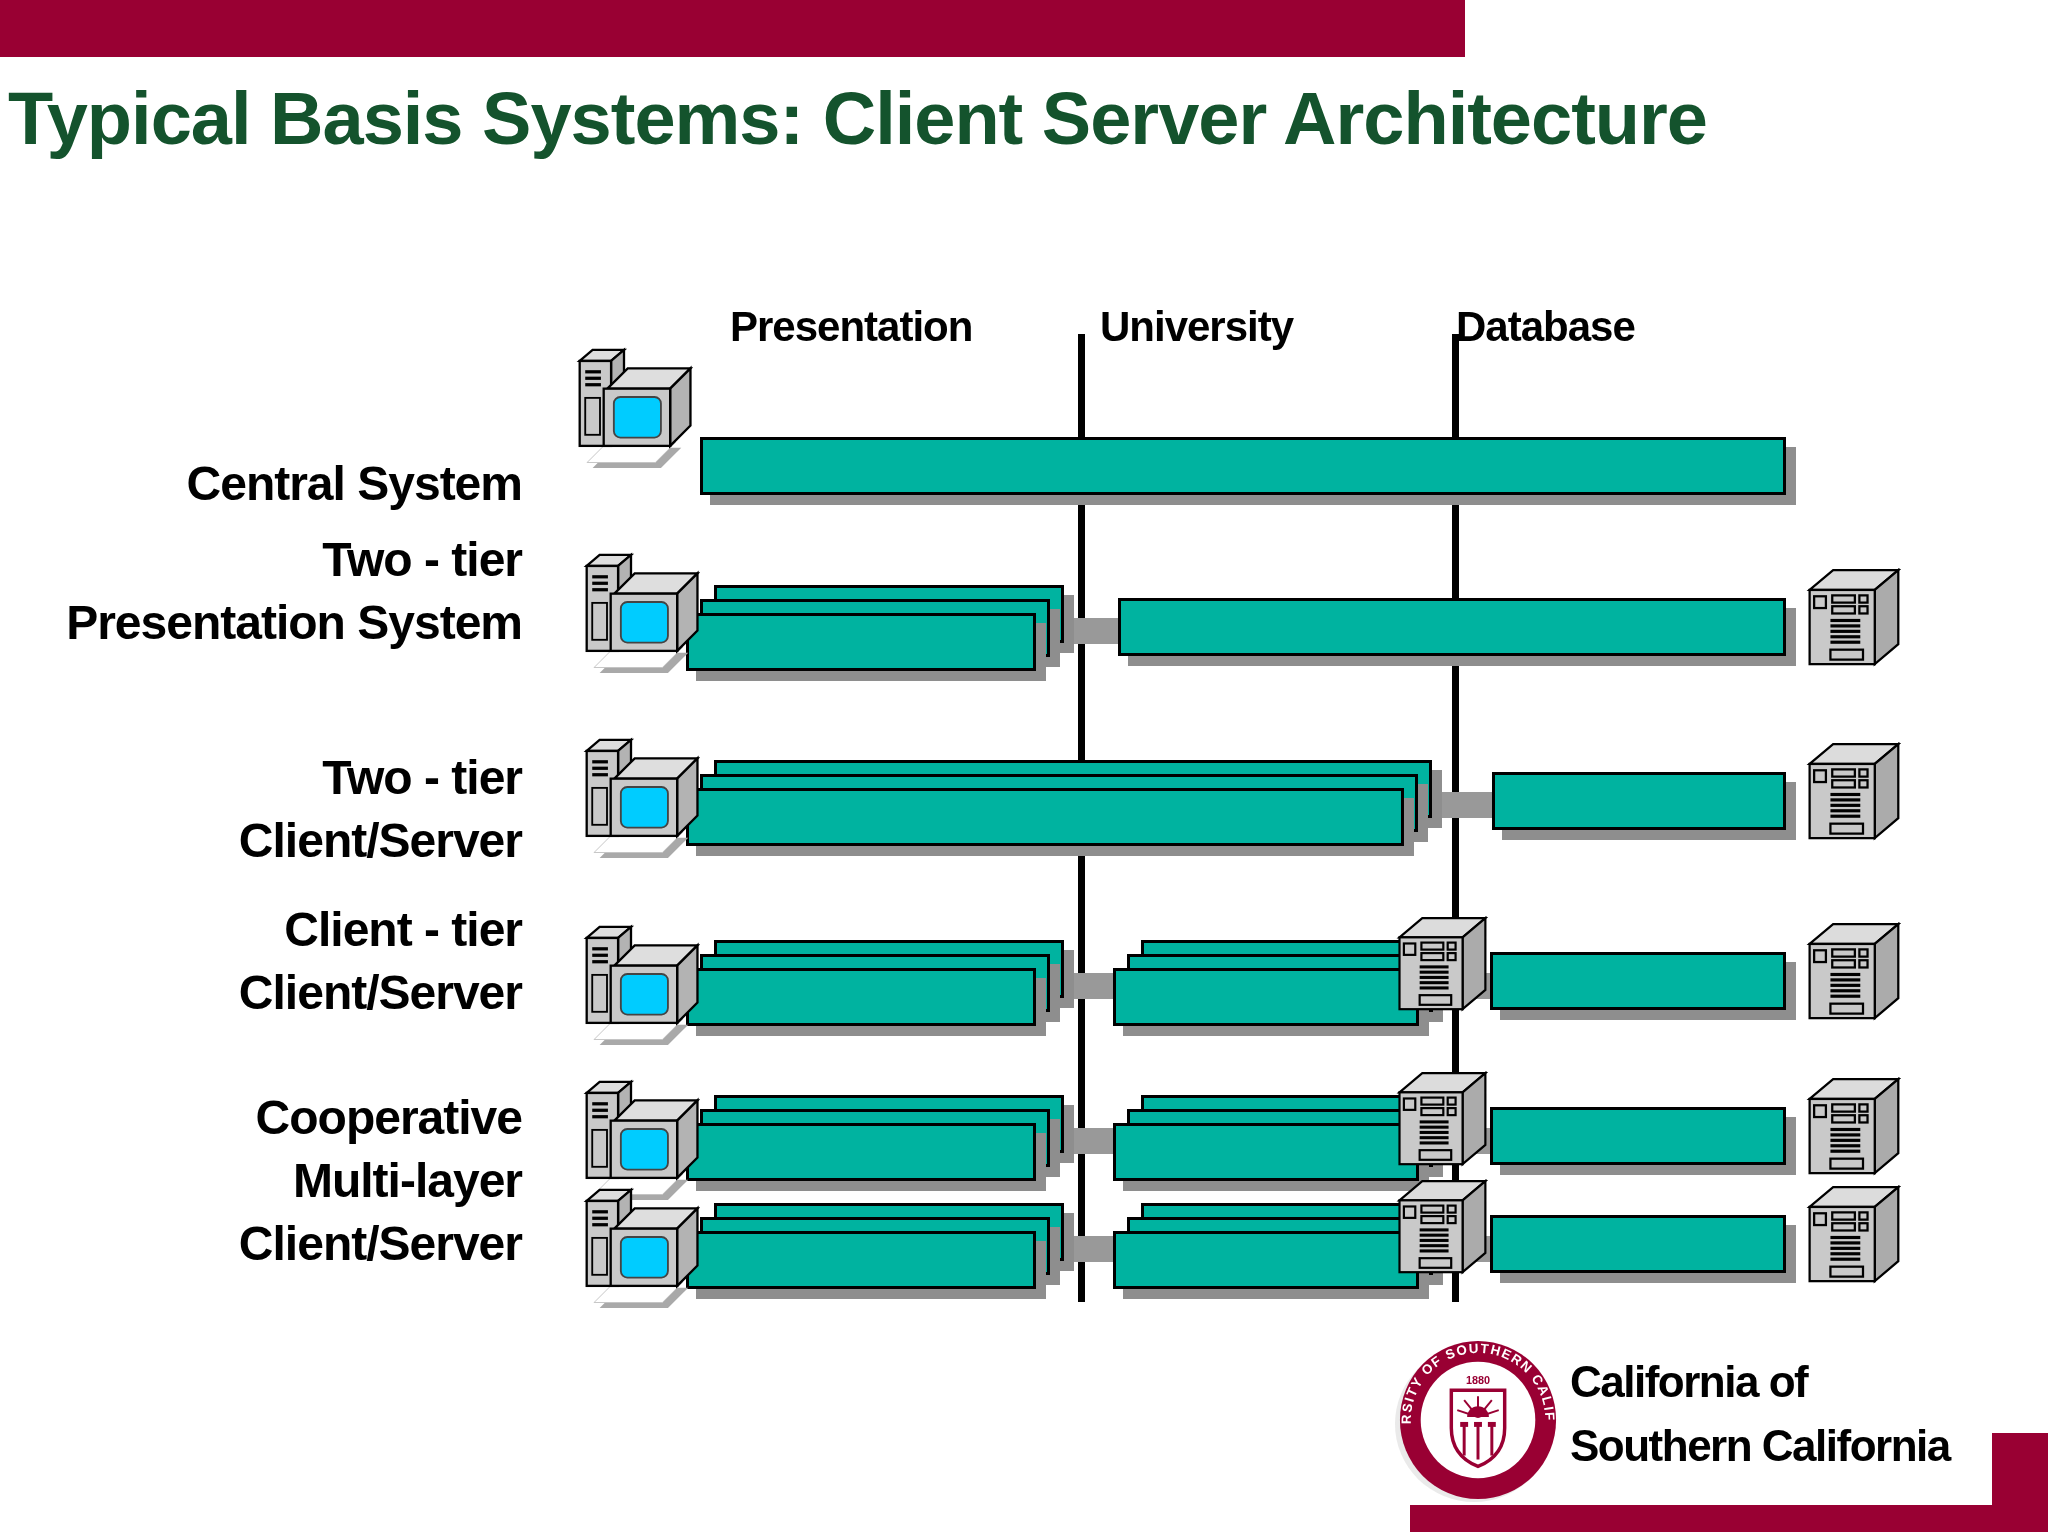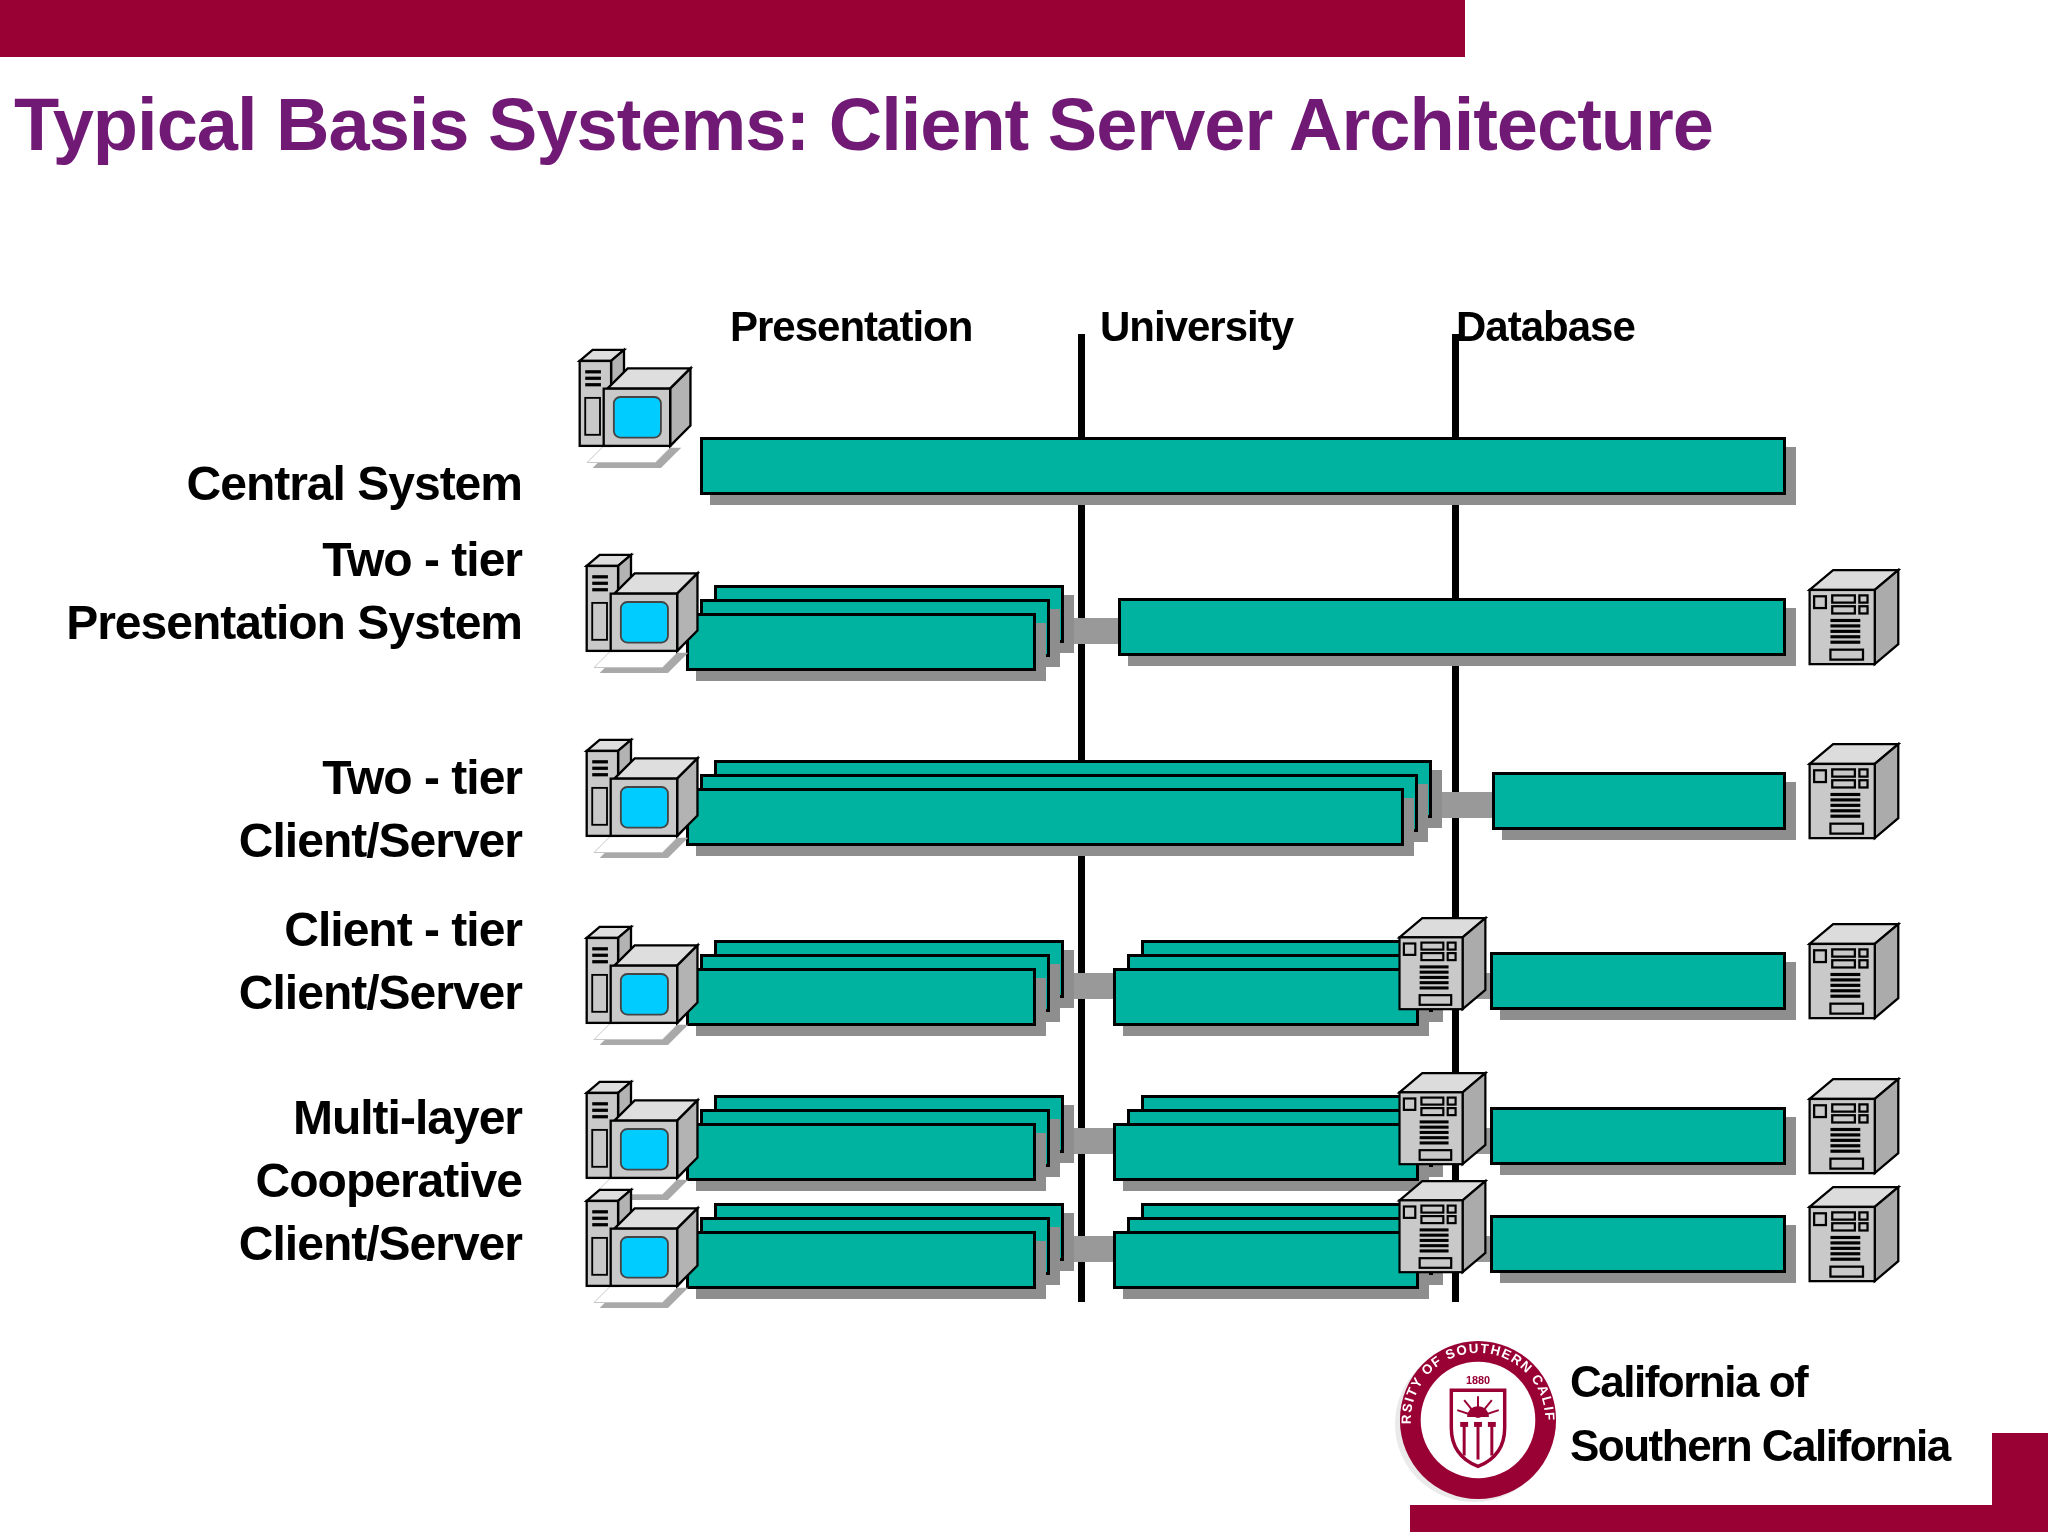--- a/index.html
+++ b/index.html
@@ -2,22 +2,22 @@
 <html><head>
 <meta charset="utf-8">
 <style>
   html,body{margin:0;padding:0;background:#ffffff;}
   .slide{
     position:relative;width:2048px;height:1536px;overflow:hidden;
     background:#ffffff;font-family:"Liberation Sans",sans-serif;
   }
   .top-bar{position:absolute;left:0;top:0;width:1465px;height:57px;background:#990033;}
   .title{
-    position:absolute;left:8px;top:76px;margin:6px;white-space:nowrap;
-    font-size:74px;font-weight:bold;color:#701a75;letter-spacing:-1px;
+    position:absolute;left:8px;top:76px;margin:0;white-space:nowrap;
+    font-size:74px;font-weight:bold;color:#14532d;letter-spacing:-1px;
   }
   .col-header{
     position:absolute;top:303px;text-align:left;
     font-size:42px;font-weight:bold;color:#000;letter-spacing:-1px;
   }
   .vline{position:absolute;top:334px;width:7px;height:968px;background:#000;z-index:1;}
   .row-label{
     position:absolute;left:0;width:522px;text-align:right;
     font-size:48px;font-weight:bold;color:#000;line-height:63px;letter-spacing:-1px;
   }
@@ -96,22 +96,22 @@
   </div>
   <div class="row-label" style="top:746px">
     <div>Two - tier</div>
     <div>Client/Server</div>
   </div>
   <div class="row-label" style="top:898px">
     <div>Client - tier</div>
     <div>Client/Server</div>
   </div>
   <div class="row-label" style="top:1086px">
+    <div>Cooperative</div>
     <div>Multi-layer</div>
-    <div>Cooperative</div>
     <div>Client/Server</div>
   </div>
 
   <svg class="icon" style="left:576px;top:346px;width:120px;height:125px">
       <use href="#sym-client"></use>
     </svg>
   <div class="bar" style="left:700px;top:437px;width:1080px"></div>
 
   <svg class="icon" style="left:583px;top:551px;width:120px;height:125px">
       <use href="#sym-client"></use>

